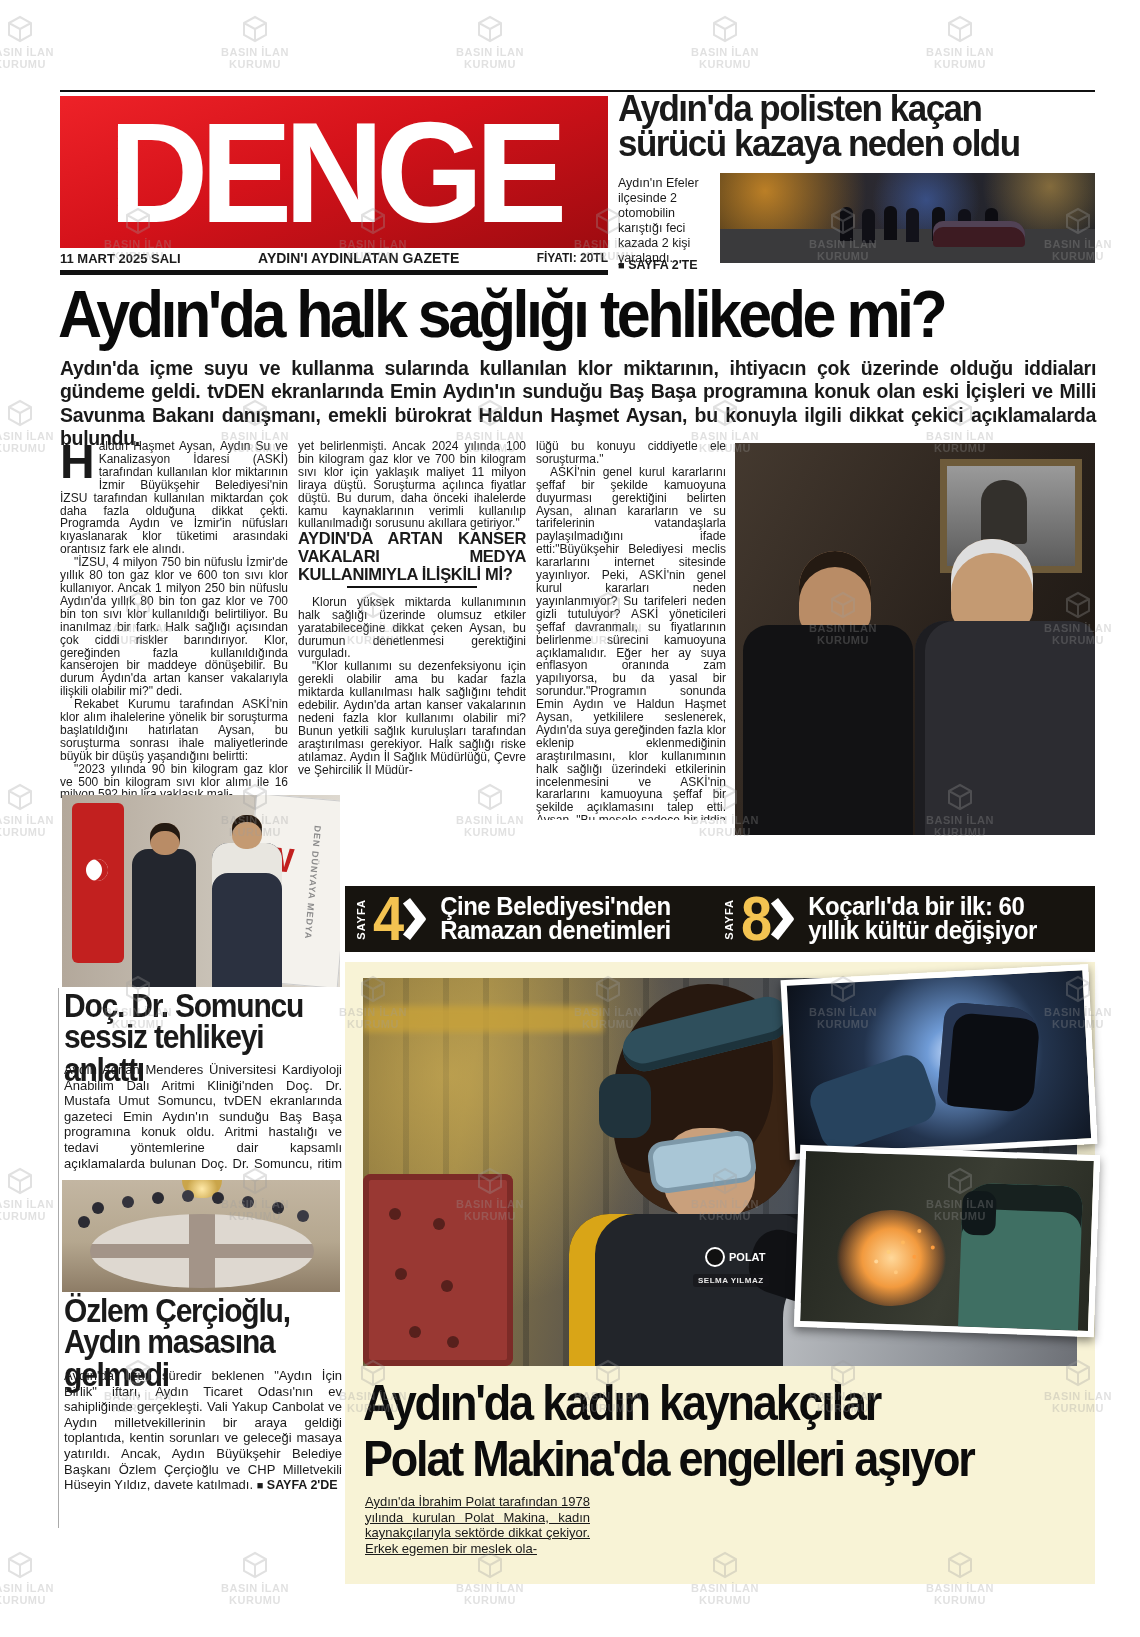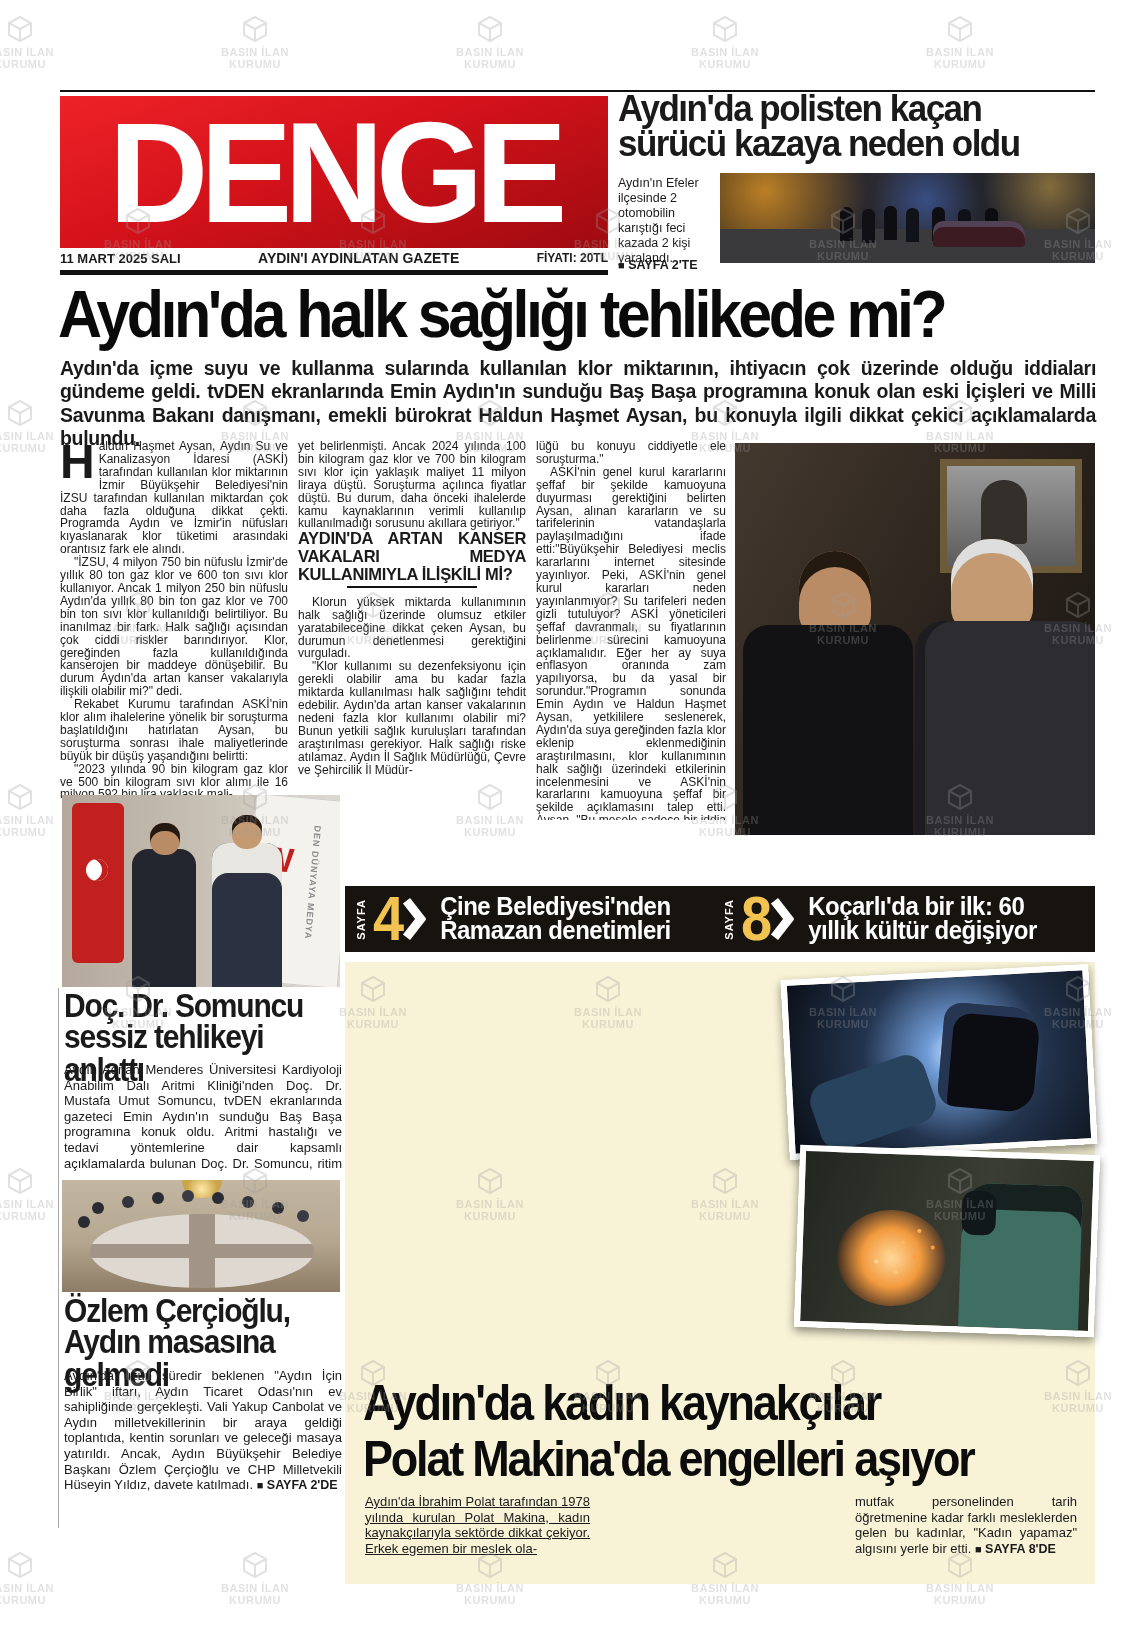--- a/index.html
+++ b/index.html
@@ -291,40 +291,53 @@
     </div>
     <div class="banner" style="width:382px;">
       <span class="b-sayfa">SAYFA</span>
       <span class="b-num">8</span>
       <span class="b-chev"></span>
       <span class="b-title">Koçarlı'da bir ilk: 60 yıllık kültür değişiyor</span>
     </div>
   </div>
 
   <div class="abs feature"></div>
+  <div class="abs photo welder">
+    <div class="beam"></div>
+      <div class="machine"></div>
+      <div class="bolt"></div>
+    <div class="hair"></div>
+      <div class="band"></div>
+      <div class="muff"></div>
+    <div class="face"></div>
+      <div class="goggle"></div>
+      <div class="body"></div>
+    <div class="steel"></div>
+      <div class="glove"></div>
+    <div class="plogo">
+        <i></i>
+      <span>POLAT</span>
+      </div>
+    <div class="ntag">SELMA YILMAZ</div>
+  </div>
   <div class="abs photo inset inset1">
     <div class="helm"></div>
       <div class="arm"></div>
   </div>
   <div class="abs photo inset inset2">
     <div class="glow"></div>
       <div class="sprk"></div>
       <div class="prs"></div>
       <div class="muf"></div>
   </div>
   <div class="abs f-head" style="top:1378px;">Aydın'da kadın kaynakçılar</div>
   <div class="abs f-head" style="top:1434px;">Polat Makina'da engelleri aşıyor</div>
   <div class="abs f-col" style="left:365px;width:225px;">
     <span class="ind">Aydın'da İbrahim Polat tarafından 1978 yılında kurulan Polat Makina, kadın kaynakçılarıyla sektörde dikkat çekiyor. Erkek egemen bir meslek ola-</span>
   </div>
-  <div class="abs f-col" style="left:855px;width:222px;">
-    <span>mutfak personelinden tarih öğretmenine kadar farklı mesleklerden gelen bu kadınlar, "Kadın yapamaz" algısını yerle bir etti.</span>
-    <span class="pref"> <span class="bullet">■</span>
-      <span>SAYFA 8'DE</span></span>
-  </div>
 
   <div id="wm-layer">
       <div class="wm" style="left: -40px; top: 14px;">
         <svg width="34" height="30" viewBox="0 0 34 30">
           <path d="M6 9 L17 3 L28 9 L28 21 L17 27 L6 21 Z M6 9 L17 15 L28 9 M17 15 L17 27" fill="none" stroke="currentColor" stroke-width="2"></path>
         </svg>
         <div>BASIN İLAN</div>
         <div>KURUMU</div>
       </div>
       <div class="wm" style="left: 195px; top: 14px;">

